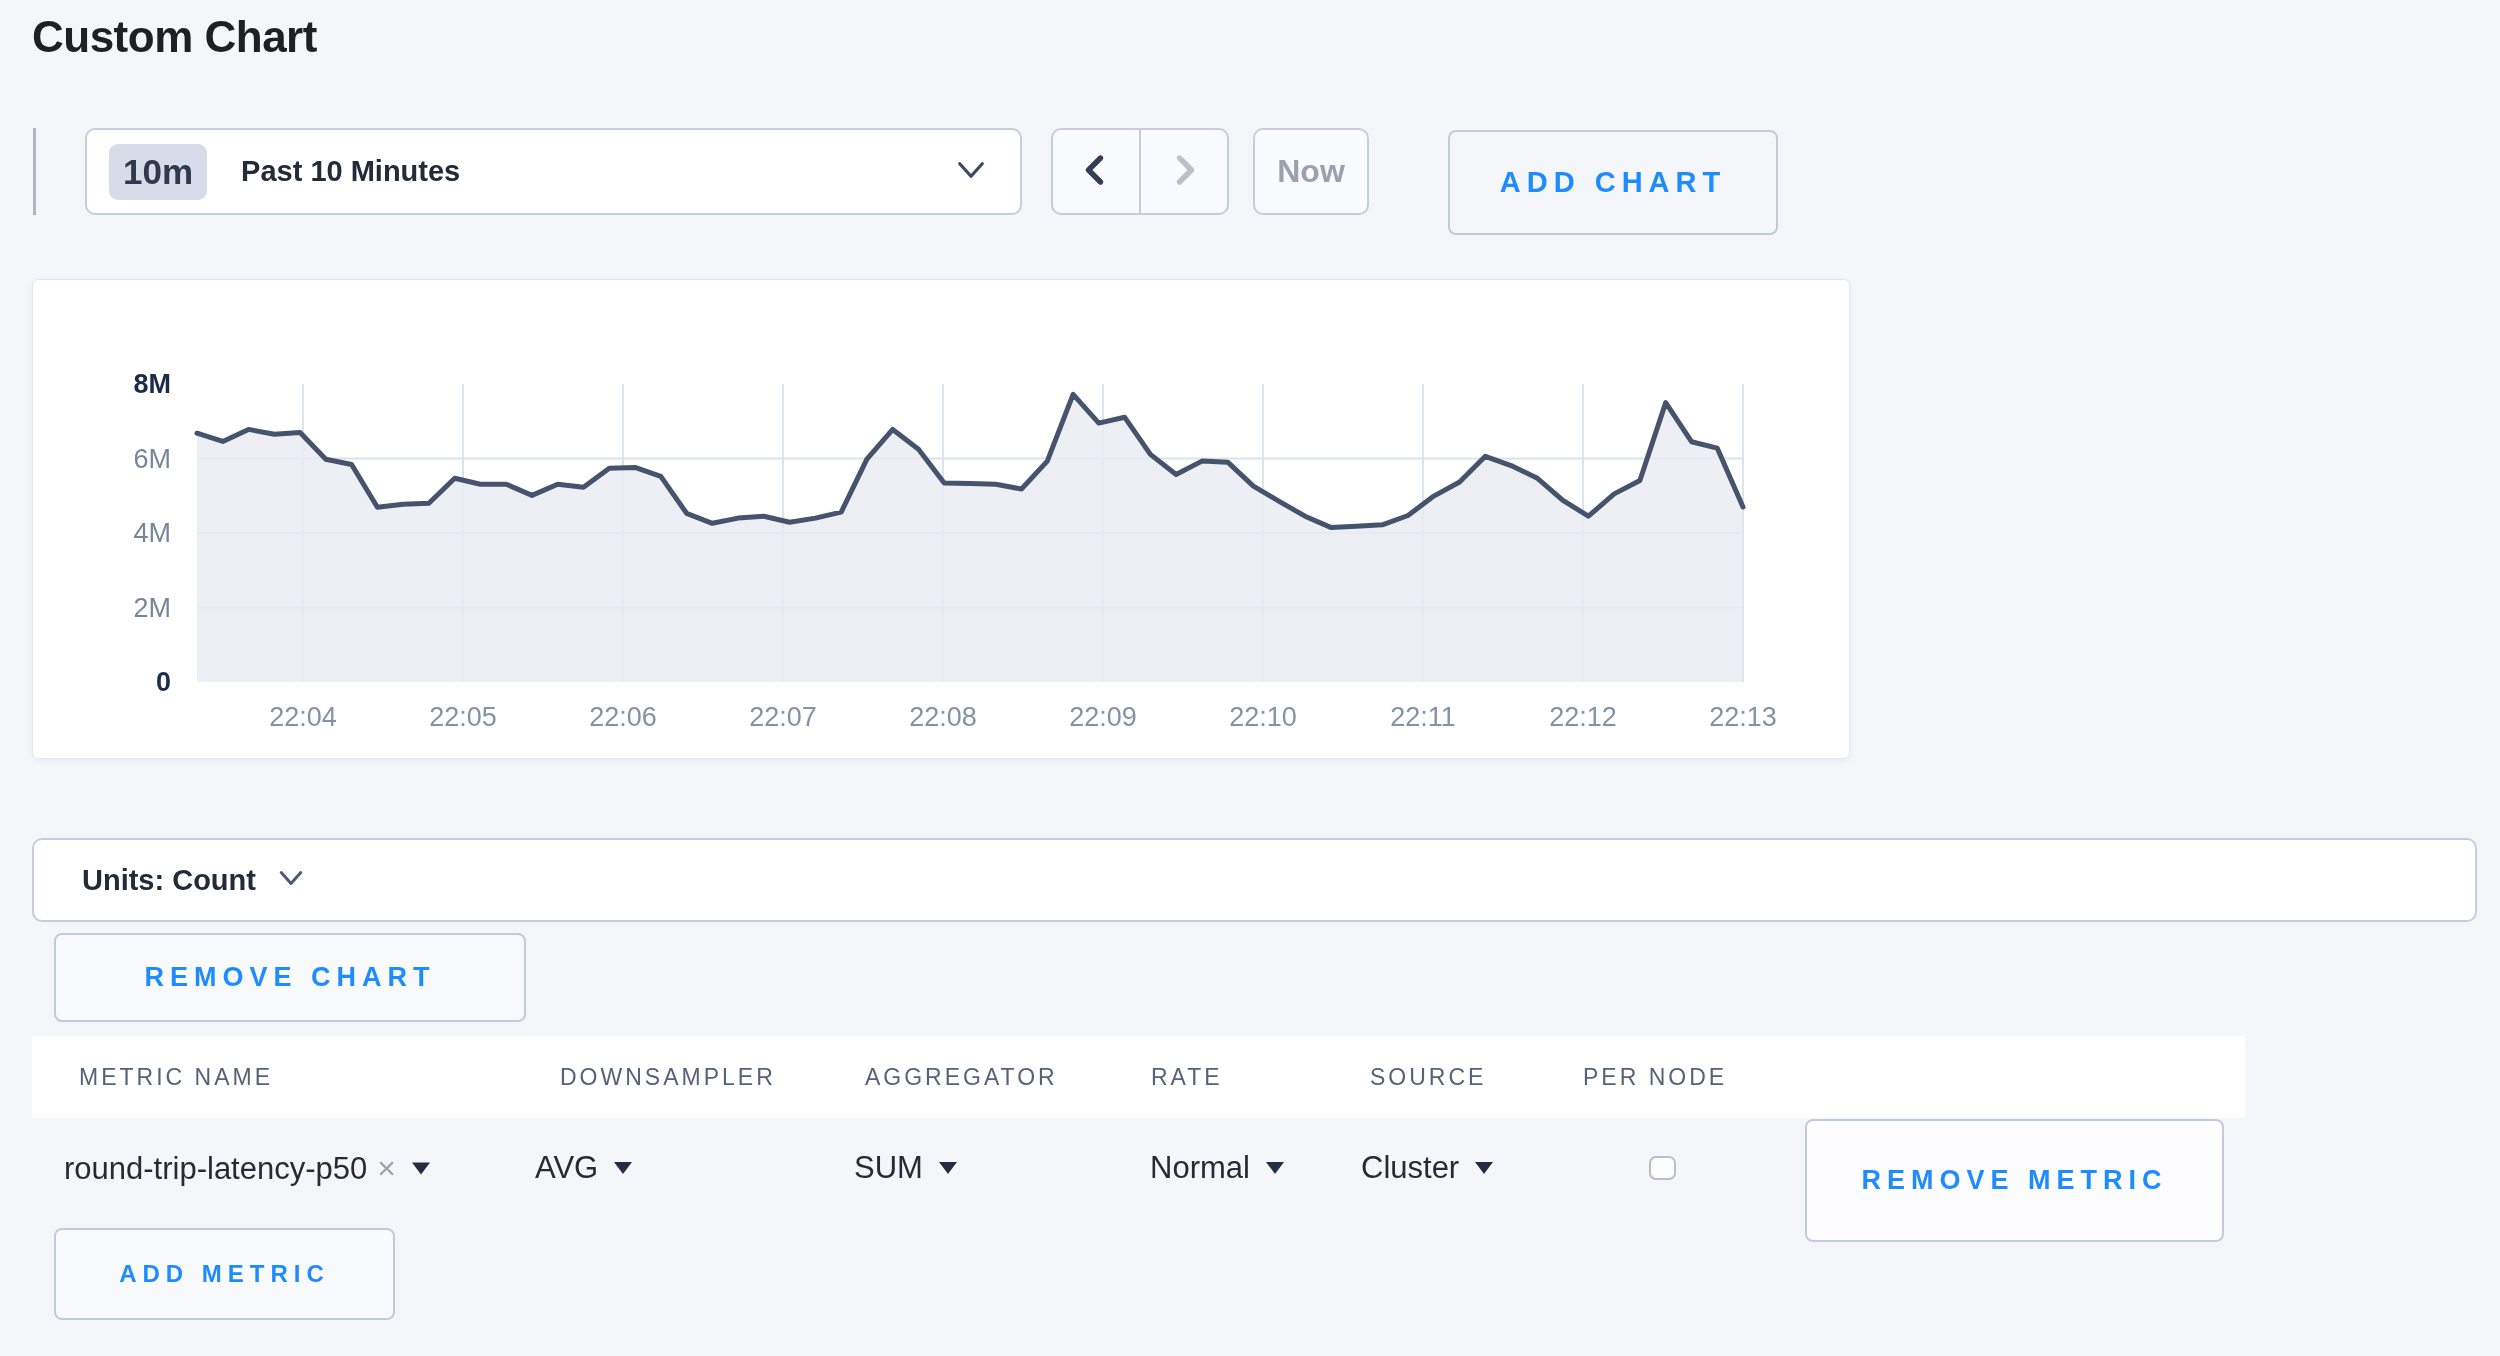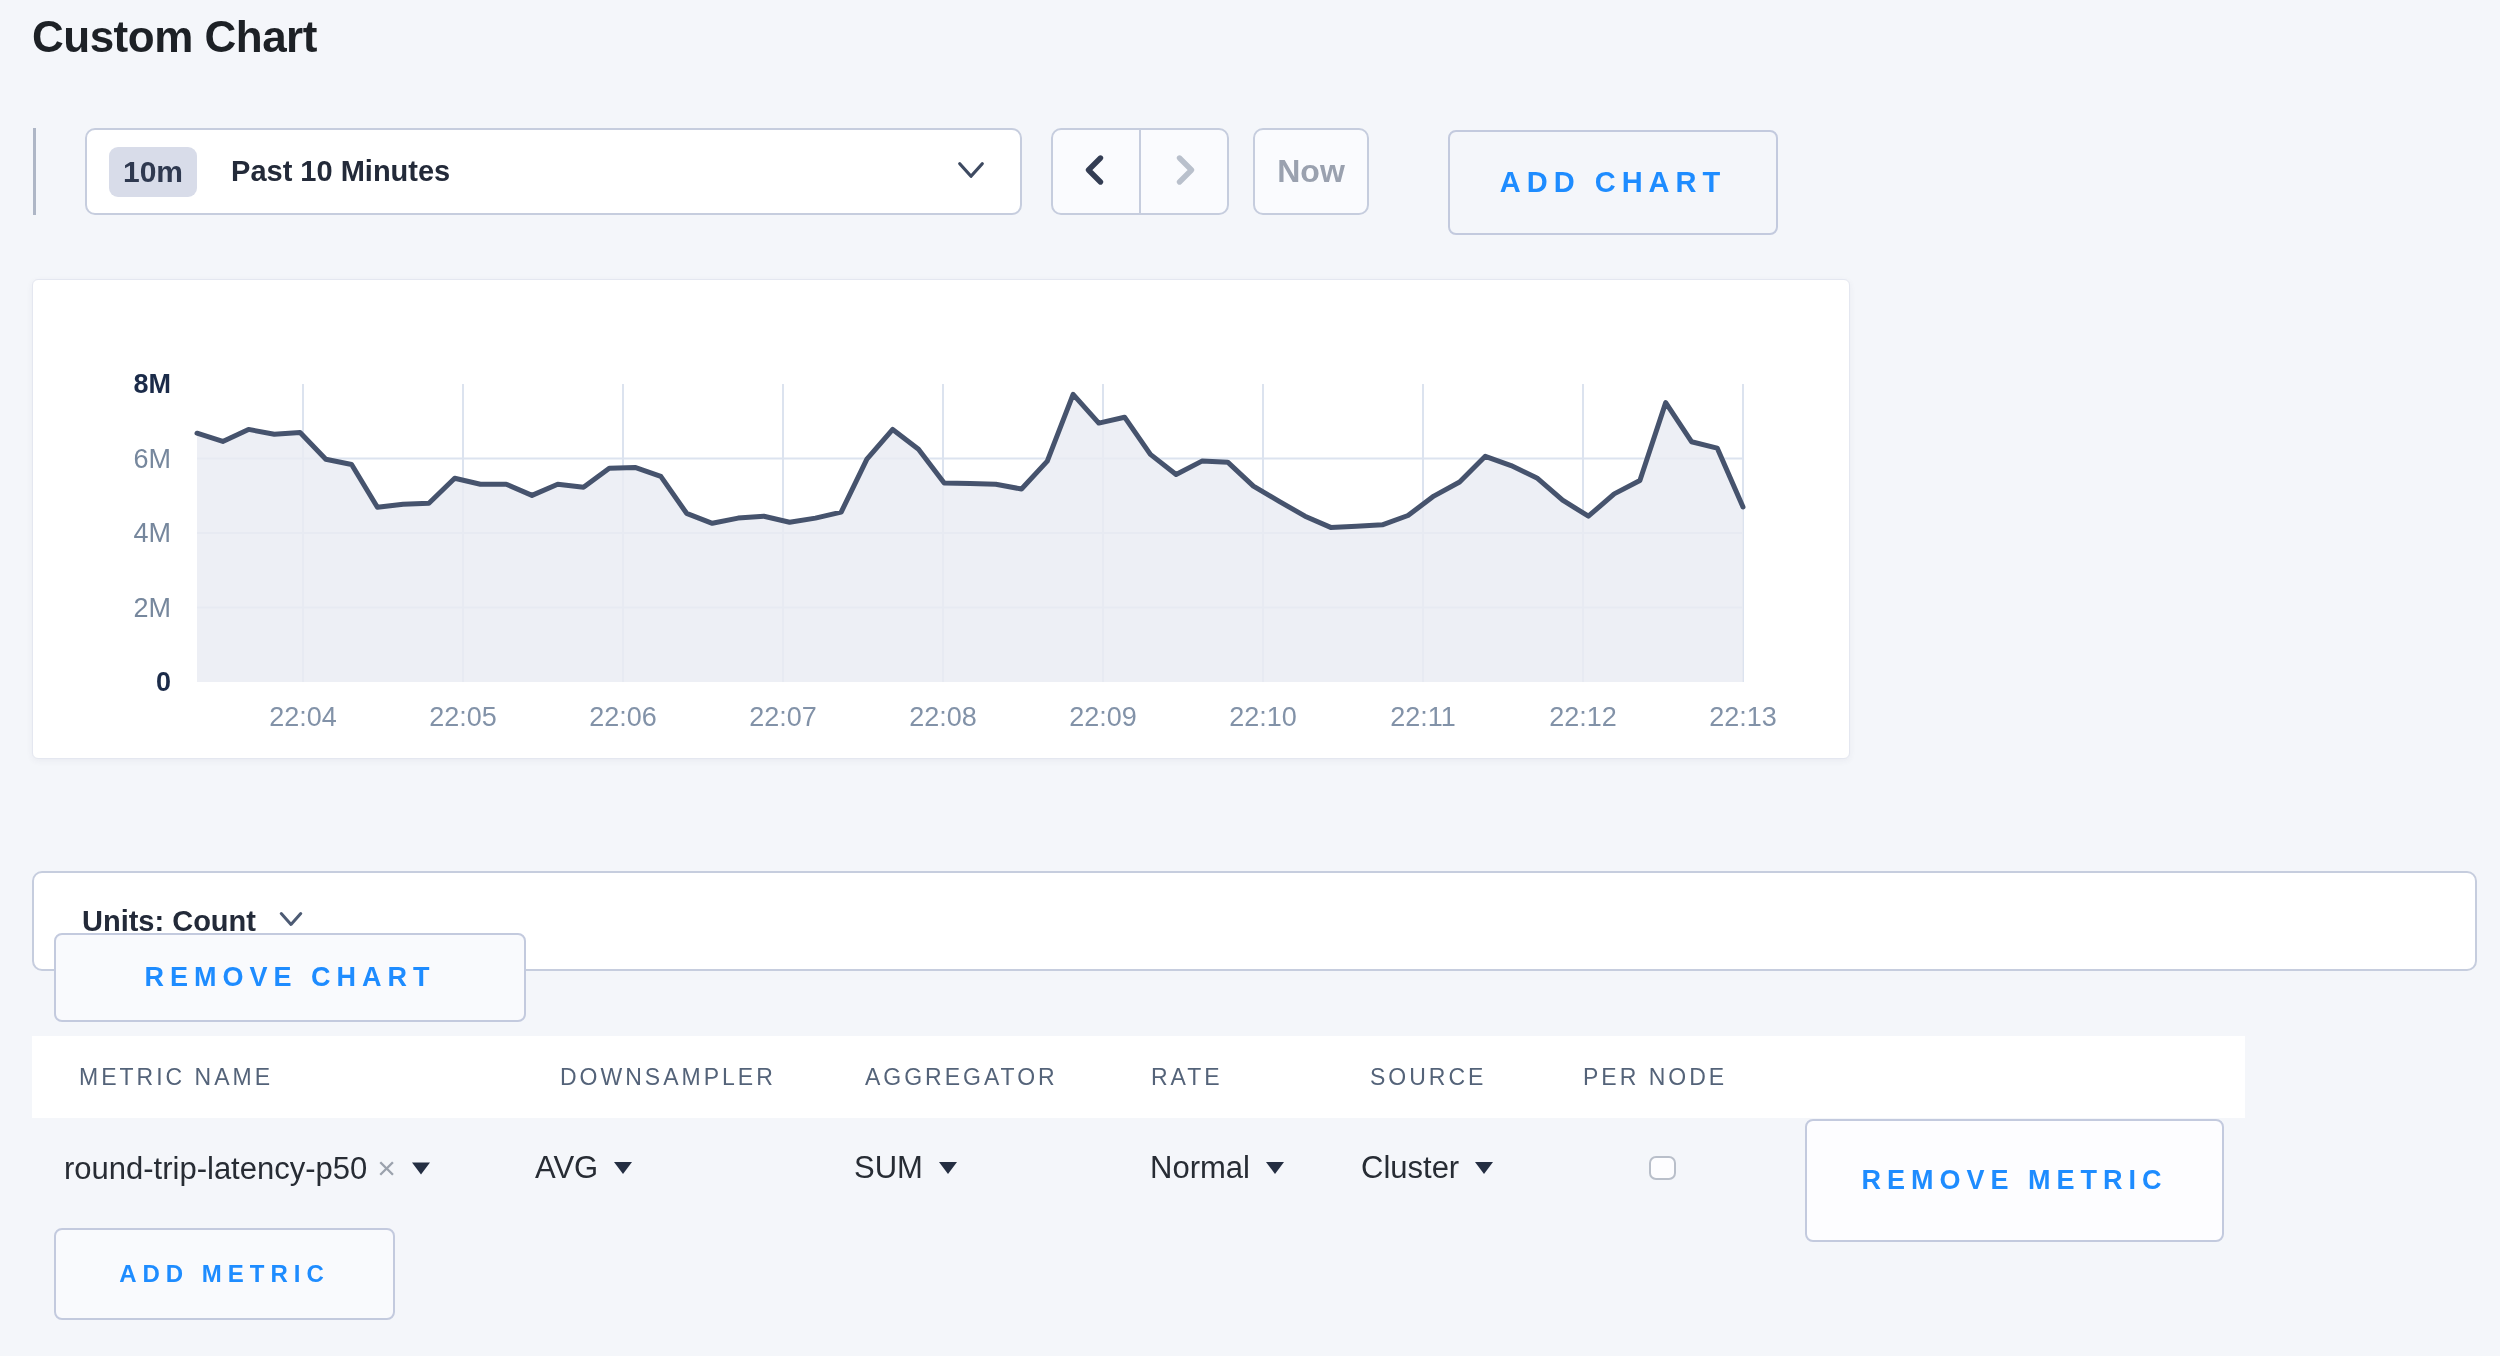--- a/index.html
+++ b/index.html
@@ -6,21 +6,21 @@
   html,body { background:#f4f6fa; }
   body { font-family:"Liberation Sans","DejaVu Sans",sans-serif; }
   .screen { position:relative; width:2500px; height:1356px; background:#f4f6fa; overflow:hidden; }
 
   .page-title { position:absolute; left:32px; top:12px; font-size:44px; font-weight:bold; color:#1d2126; letter-spacing:-0.5px; }
 
   
   .accent-line { position:absolute; left:33px; top:128px; width:3px; height:87px; background:#aeb6c6; }
   .time-select { position:absolute; left:85px; top:128px; width:937px; height:87px; background:#ffffff;
                  border:2px solid #c6cdde; border-radius:10px; display:flex; align-items:center; cursor:pointer; }
-  .range-badge { margin-left:22px; background:#d8dce9; color:#2f3950; font-weight:bold; font-size:30px;
+  .range-badge { margin-left:22px; background:#d8dce9; color:#2f3950; font-weight:bold; font-size:35px;
                  padding:8px 14px; border-radius:9px; }
   .range-label { margin-left:34px; font-size:29px; font-weight:bold; color:#232a39; }
   .spacer { flex:1; }
   .chev { display:inline-block; }
   .time-select .chev { margin-right:34px; color:#3e4a61; }
 
   .pager { position:absolute; left:1051px; top:128px; width:178px; height:87px; border:2px solid #c6cdde;
            border-radius:10px; display:flex; background:#fafbfe; overflow:hidden; }
   .pager-btn { flex:1; display:flex; align-items:center; justify-content:center; cursor:pointer; }
   .pager-btn:first-child { border-right:2px solid #c6cdde; }
@@ -34,22 +34,22 @@
   .blue-btn { border:2px solid #c3cade; border-radius:8px; display:flex; align-items:center; justify-content:center;
               color:#1e8cff; font-weight:bold; letter-spacing:6px; cursor:pointer; background:#f9fafd; }
   .add-chart-btn { position:absolute; left:1448px; top:130px; width:330px; height:105px; font-size:29px; background:transparent; }
 
   
   .chart-card { position:absolute; left:32px; top:279px; width:1818px; height:480px; background:#ffffff;
                 border:1px solid #e4e7f0; border-radius:6px; box-shadow:0 2px 6px rgba(60,70,100,0.06); }
   .chart-card svg { position:absolute; left:0; top:0; }
 
   
-  .units-bar { position:absolute; left:32px; top:838px; width:2445px; height:100px; background:#ffffff;
-               border:2px solid #c6cdde; border-radius:10px; display:flex; align-items:center; cursor:pointer;margin-top:33px; }
+  .units-bar { position:absolute; left:32px; top:838px; width:2445px; height:84px; background:#ffffff;
+               border:2px solid #c6cdde; border-radius:10px; display:flex; align-items:center; cursor:pointer; }
   .units-label { margin-left:48px; font-size:29px; font-weight:bold; color:#232a39; }
   .units-bar .chev { margin-left:22px; color:#4d5b74; }
 
   .remove-chart-btn { position:absolute; left:54px; top:933px; width:472px; height:89px; font-size:27px; }
 
   
   .table-header { position:absolute; left:32px; top:1036px; width:2213px; height:82px; background:#ffffff; }
   .th { position:absolute; top:50%; transform:translateY(-50%); font-size:23px; font-weight:normal;
         letter-spacing:3px; color:#546379; white-space:nowrap; }
 

